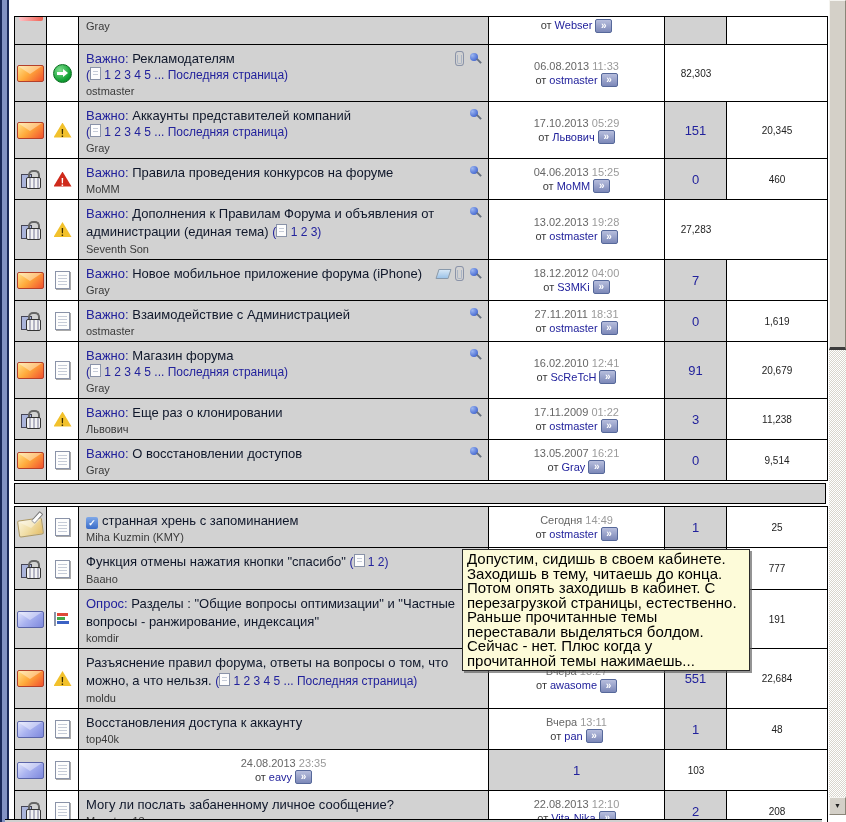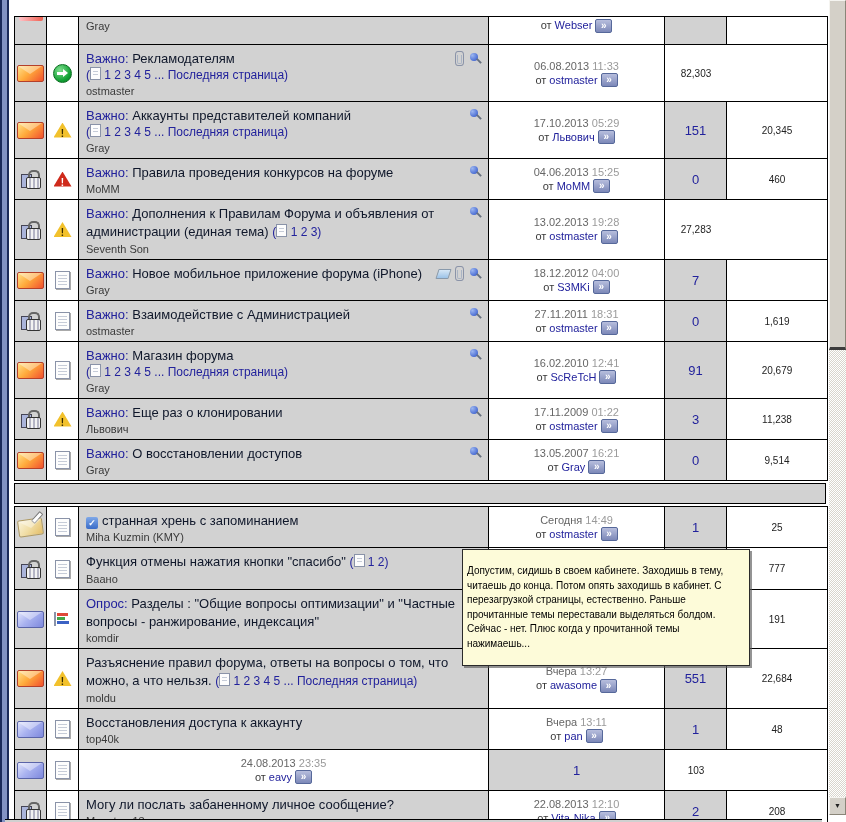--- a/index.html
+++ b/index.html
@@ -80,21 +80,21 @@
     background:radial-gradient(circle at 30% 30%,#9cb6f0,#2a50c8);}
   .icon-pin::after{content:"";position:absolute;left:7px;top:8px;width:6px;height:2px;background:#66707f;transform:rotate(45deg);}
   .icon-tag{width:11px;height:8px;border:1px solid #8899ab;border-radius:1px;transform:skewX(-18deg);
     background:linear-gradient(#d6e7f6,#9cc3e8);}
   .icon-check{width:12px;height:12px;border-radius:2px;background:linear-gradient(#7fa8e8,#3a6cc8);
     color:#fff;font-size:9px;line-height:12px;text-align:center;font-weight:bold;margin-right:4px;vertical-align:-1px;}
   .sliver{width:24px;height:4px;border-radius:0 0 2px 2px;background:linear-gradient(90deg,#ffc2c8,#f06050);align-self:flex-start;}
   .row.partial .c-folder{align-items:flex-start;}
   
   .tooltip{position:absolute;left:462px;top:549px;width:278px;background:#FDFBD9;border:1px solid #2a2a2a;
-    box-shadow:2px 2px 0 rgba(90,90,90,.65);padding:14px 4px;font-size:10px;line-height:14.5px;color:#000;z-index:50;}
+    box-shadow:2px 2px 0 rgba(90,90,90,.65);padding:2px 4px;font-size:15px;line-height:14.5px;color:#000;z-index:50;}
   
   .scrollbar{position:absolute;right:0;top:0;width:17px;height:822px;
     background-image:linear-gradient(45deg,#fff 25%,transparent 25%,transparent 75%,#fff 75%),
       linear-gradient(45deg,#fff 25%,#d9d5cc 25%,#d9d5cc 75%,#fff 75%);
     background-size:2px 2px;background-position:0 0,1px 1px;}
   .sb-thumb{position:absolute;left:0;top:0;width:17px;height:350px;background:#D4D0C8;box-sizing:border-box;
     border:1px solid;border-color:#f5f4f0 #8a8578 #8a8578 #f5f4f0;border-bottom-width:3px;border-bottom-color:#3c3c3c;cursor:pointer;}
   .sb-btn{position:absolute;left:0;top:797px;width:17px;height:18px;background:#D4D0C8;box-sizing:border-box;
     border:1px solid;border-color:#f5f4f0 #8a8578 #8a8578 #f5f4f0;color:#222;font-size:7px;line-height:16px;text-align:center;cursor:pointer;}
   .sb-below{position:absolute;left:0;top:815px;width:17px;height:7px;background:#fff;}

